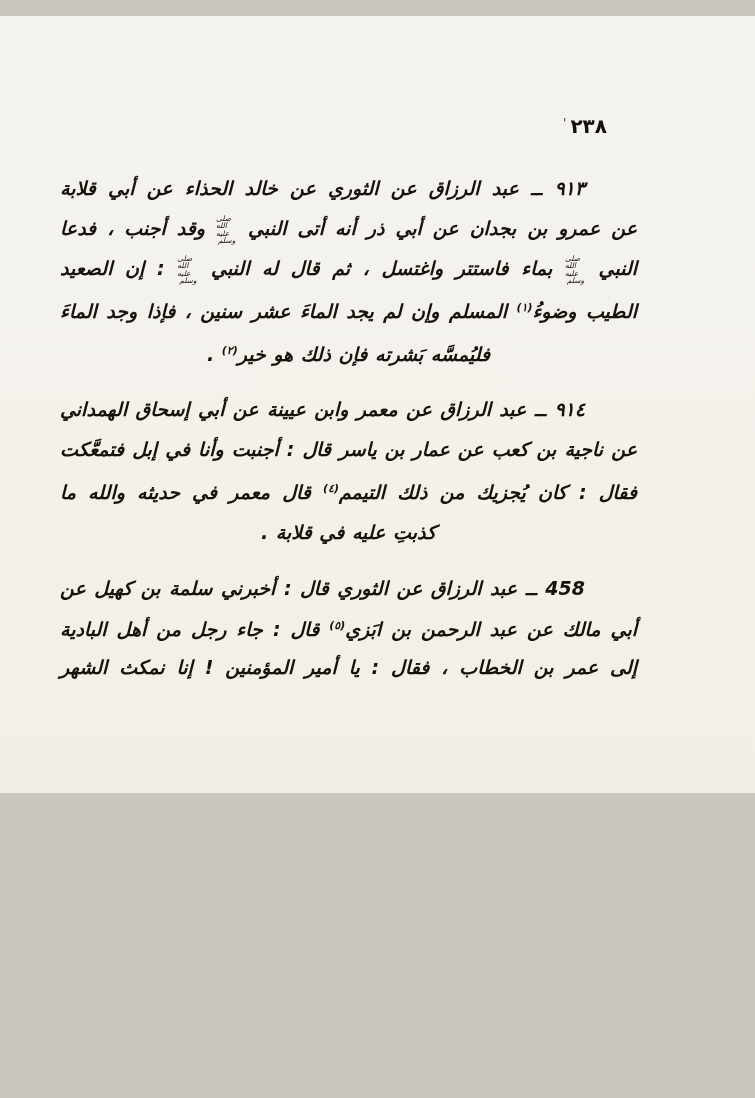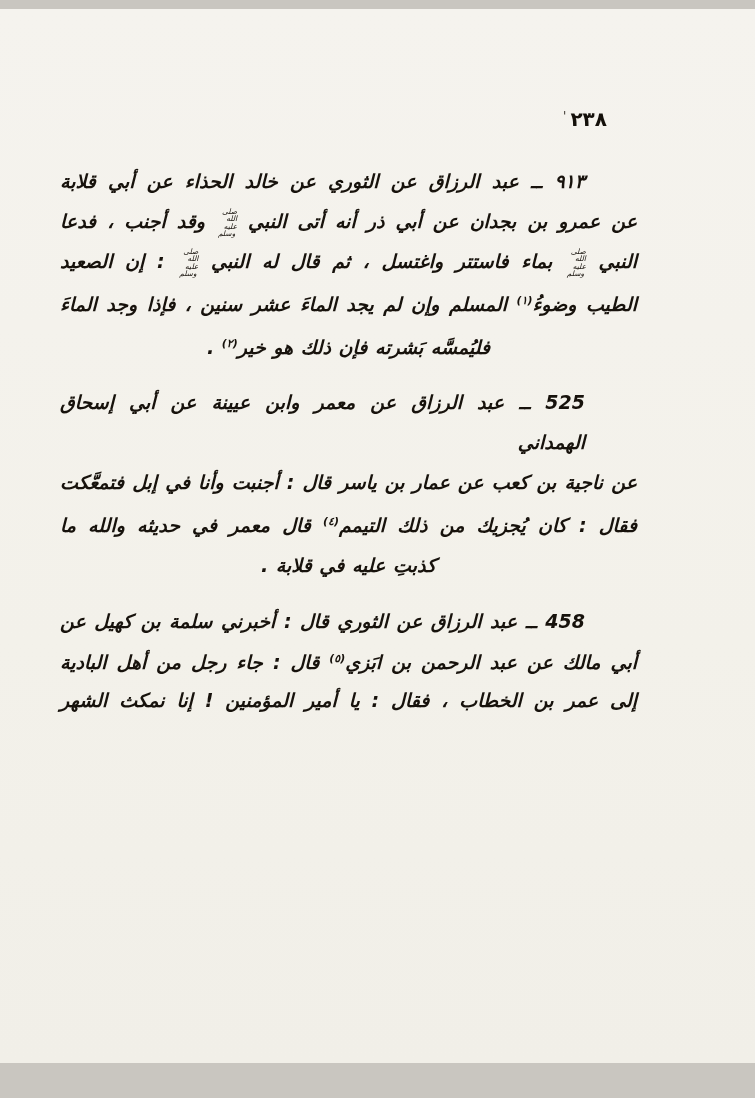--- a/index.html
+++ b/index.html
@@ -1,20 +1,20 @@
 <!DOCTYPE html>
 <html lang="ar" dir="rtl"><head>
 <meta charset="utf-8">
 <style>
   html,body { margin:0; padding:0; }
   body { background:#c9c6c0; font-family:"DejaVu Sans", sans-serif; }
   .page {
     position:relative;
-    width:755px; height:1054px;
-    margin:9px auto;
+    width:755px; height:777px;
+    margin:16px auto;
     background:#f4f2ec;
     background-image:linear-gradient(180deg,#f5f3ee 0%,#f3f1ea 60%,#f1efe8 100%);
     box-sizing:border-box;
     padding:0 118px 0 60px;
     direction:rtl;
     color:#17120c;
     overflow:hidden;
   }
   .page-number {
     position:absolute; top:98px; right:148px;
@@ -32,21 +32,21 @@
     text-align:justify; text-align-last:justify;
     word-spacing:1px;
   }
   .h915 .body-line { line-height:38px; }
   .indent { padding-right:52px; }
   .center-last { text-align:center; text-align-last:center; }
   .fn-ref { font-size:11px; font-weight:bold; vertical-align:7px; letter-spacing:0; }
   .saw {
     display:inline-block; width:21px;
     font-size:7.5px; line-height:0.95; font-weight:normal;
-    text-align:right; vertical-align:middle;
+    text-align:left; vertical-align:middle;
     white-space:normal; text-align-last:center;
   }
 </style>
 </head>
 <body>
 
 <div class="page">
 
   <div class="page-number"><span>٢٣٨</span><span class="pn-mark">'</span></div>
 
@@ -54,21 +54,21 @@
 
     <section class="hadith h913">
       <p class="body-line indent">٩١٣ ــ عبد الرزاق عن الثوري عن خالد الحذاء عن أبي قلابة</p>
       <p class="body-line">عن عمرو بن بجدان عن أبي ذر أنه أتى النبي <span class="saw">صلى الله عليه وسلم</span> وقد أجنب ، فدعا</p>
       <p class="body-line">النبي <span class="saw">صلى الله عليه وسلم</span> بماء فاستتر واغتسل ، ثم قال له النبي <span class="saw">صلى الله عليه وسلم</span> : إن الصعيد</p>
       <p class="body-line">الطيب وضوءُ<sup class="fn-ref">(١)</sup> المسلم وإن لم يجد الماءَ عشر سنين ، فإذا وجد الماءَ</p>
       <p class="body-line center-last">فليُمسَّه بَشرته فإن ذلك هو خير<sup class="fn-ref">(٢)</sup> .</p>
     </section>
 
     <section class="hadith h914">
-      <p class="body-line indent">525 ــ عبد الرزاق عن معمر وابن عيينة عن أبي إسحاق الهمداني</p>
+      <p class="body-line indent">٩١٤ ــ عبد الرزاق عن معمر وابن عيينة عن أبي إسحاق الهمداني</p>
       <p class="body-line">عن ناجية بن كعب عن عمار بن ياسر قال : أجنبت وأنا في إبل فتمعَّكت</p>
       <p class="body-line">فقال : كان يُجزيك من ذلك التيمم<sup class="fn-ref">(٤)</sup> قال معمر في حديثه والله ما</p>
       <p class="body-line center-last">كذبتِ عليه في قلابة .</p>
     </section>
 
     <section class="hadith h915">
       <p class="body-line indent">458 ــ عبد الرزاق عن الثوري قال : أخبرني سلمة بن كهيل عن</p>
       <p class="body-line">أبي مالك عن عبد الرحمن بن ابَزي<sup class="fn-ref">(٥)</sup> قال : جاء رجل من أهل البادية</p>
       <p class="body-line">إلى عمر بن الخطاب ، فقال : يا أمير المؤمنين ! إنا نمكث الشهر</p>
 

